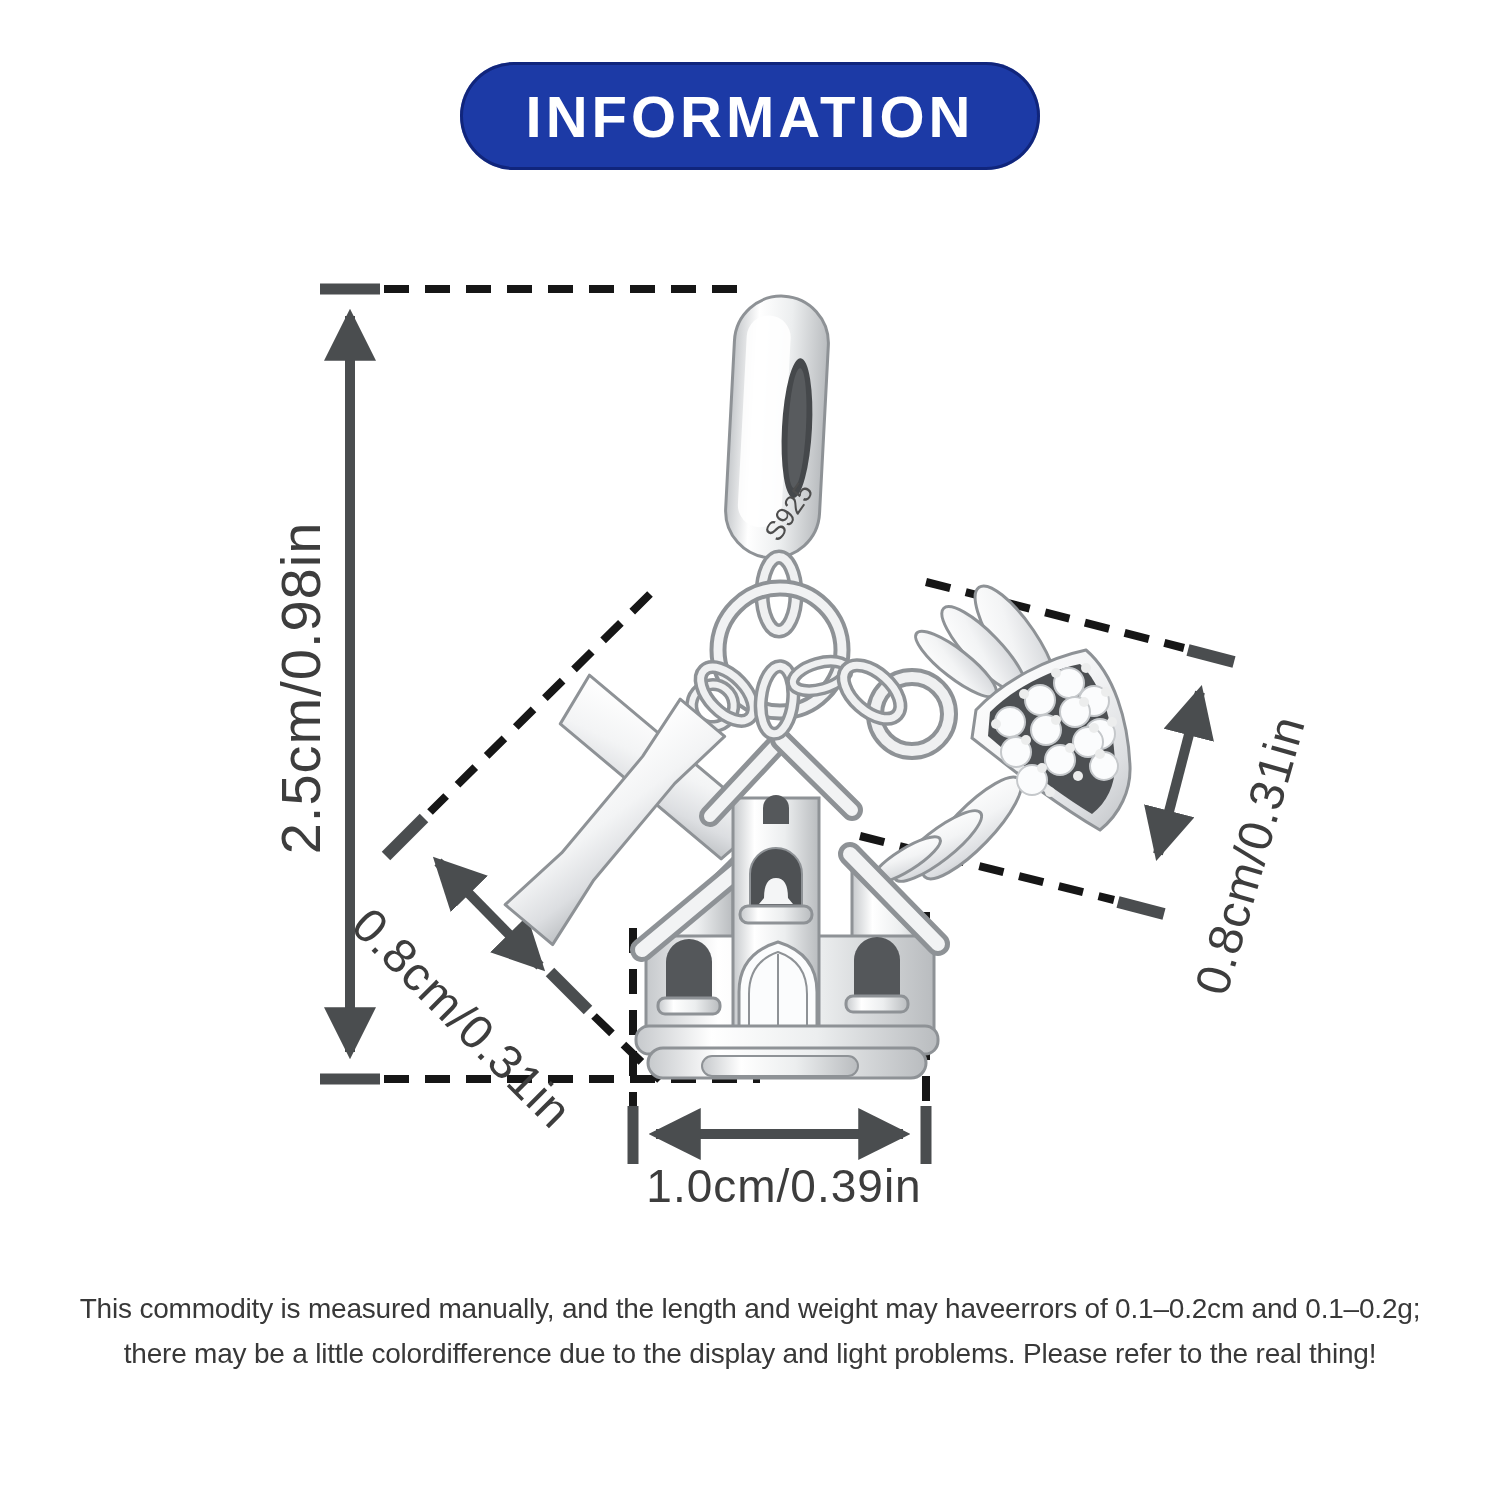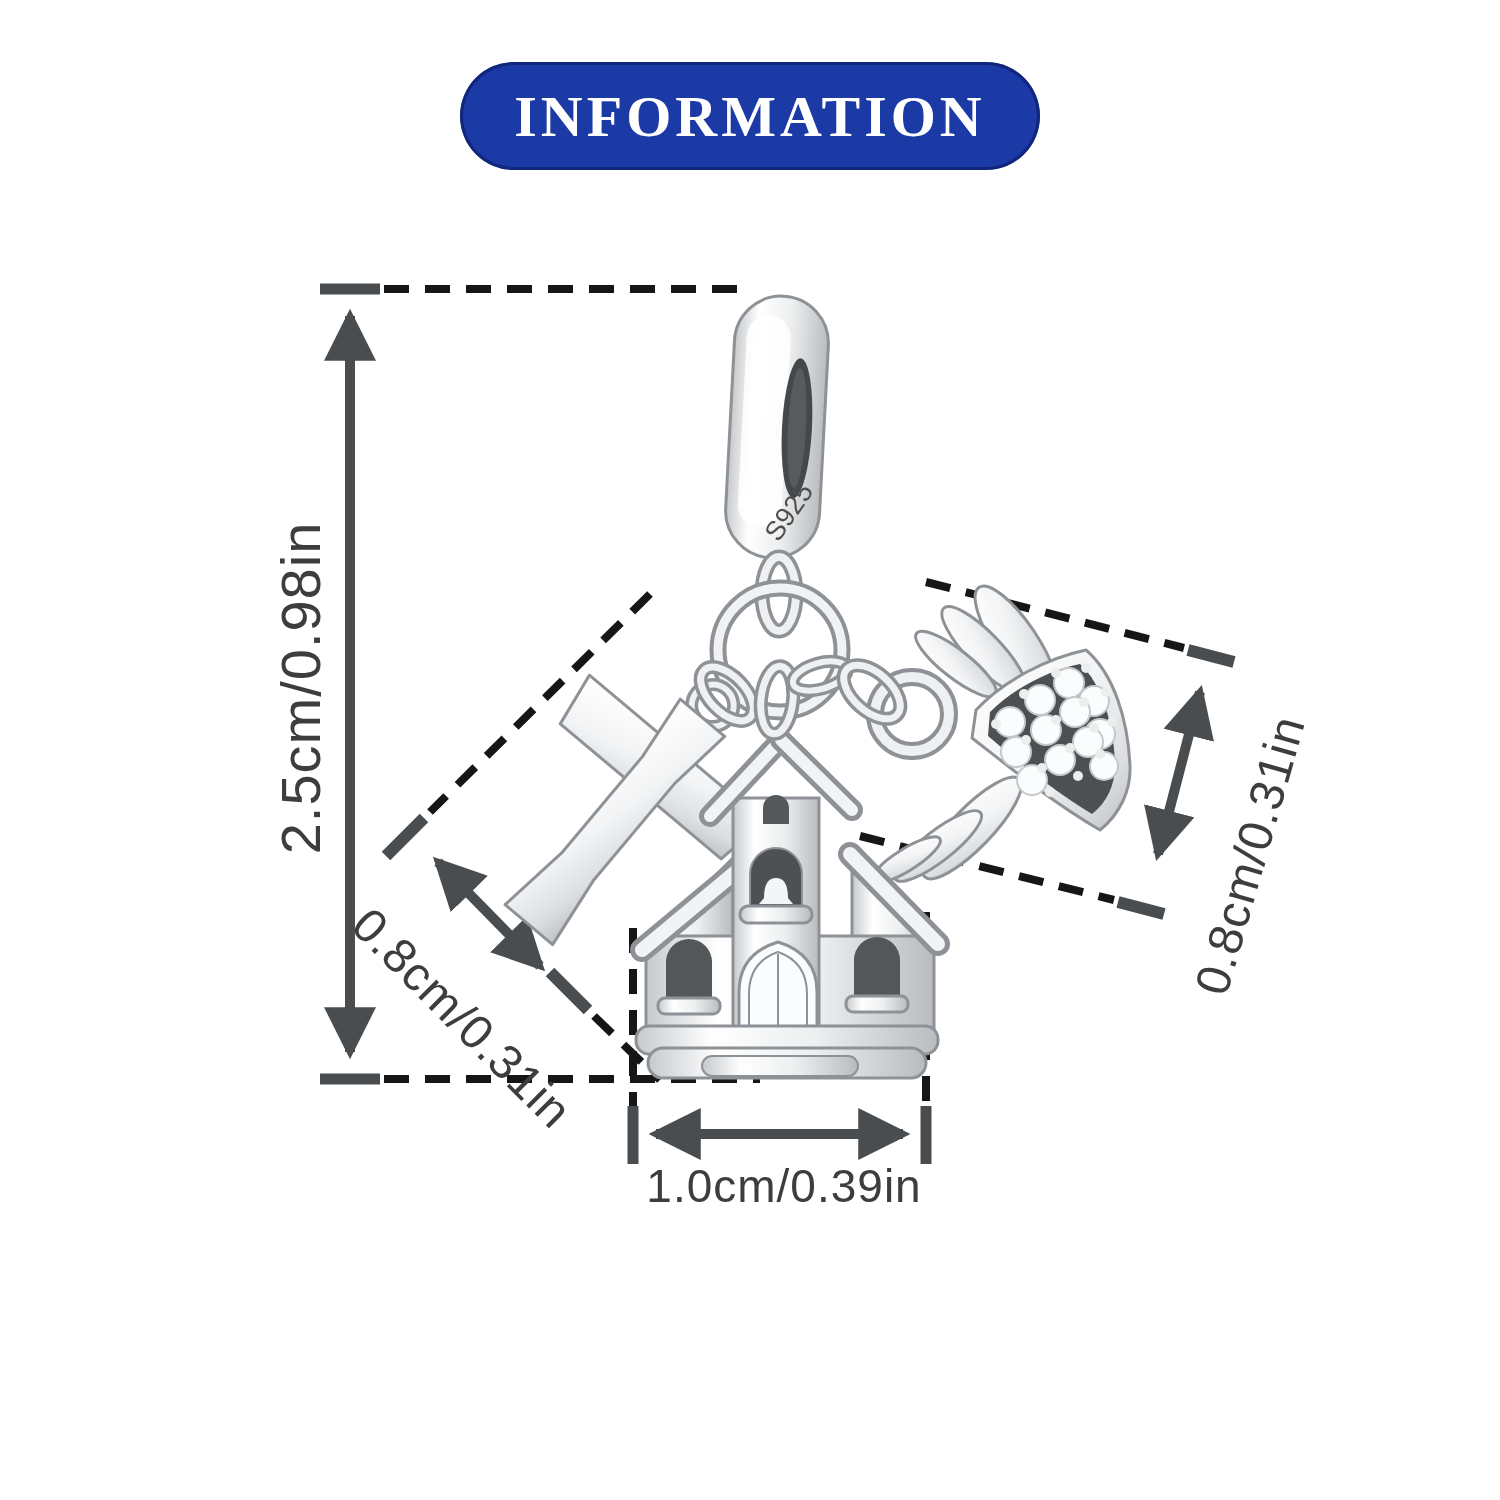--- a/index.html
+++ b/index.html
@@ -7,21 +7,21 @@
     position:relative;width:1500px;height:1500px;background:#ffffff;overflow:hidden;
     font-family:"Liberation Sans","DejaVu Sans",sans-serif;
   }
   .badge{
     position:absolute;left:460px;top:62px;width:580px;height:108px;
     border-radius:54px;background:var(--badge-bg,#1c3aa6);
     display:flex;align-items:center;justify-content:center;
     box-shadow:inset 0 0 0 3px rgba(8,20,90,.55);
   }
   .badge span{
-    color:var(--badge-fg,#ffffff);font-size:58px;font-weight:700;letter-spacing:4px;font-family:Liberation Serif, serif;
+    color:var(--badge-fg,#ffffff);font-size:58px;font-weight:700;letter-spacing:4px;
   }
   svg.diagram{position:absolute;left:0;top:0;}
   .dim{stroke:var(--dim-color,#4a4d4f);}
   .dim-fill{fill:var(--dim-color,#4a4d4f);}
   .dash{stroke:var(--dash-color,#161616);stroke-dasharray:25 16;stroke-width:8;fill:none;}
   .metal-edge{stroke:#8e9296;stroke-width:3;}
   .dimlabel{
     position:absolute;white-space:nowrap;color:#3d3d3d;letter-spacing:1px;
   }
   .lbl-height{left:300px;top:688px;font-size:56px;transform:translate(-50%,-50%) rotate(-90deg);}
@@ -222,14 +222,18 @@
         </g>
       </g>
     </g>
   </svg>
 
   <div class="dimlabel lbl-height">2.5cm/0.98in</div>
   <div class="dimlabel lbl-cross">0.8cm/0.31in</div>
   <div class="dimlabel lbl-angel">0.8cm/0.31in</div>
   <div class="dimlabel lbl-width">1.0cm/0.39in</div>
 
+  <div class="disclaimer">
+    <div>This commodity is measured manually, and the length and weight may haveerrors of 0.1–0.2cm and 0.1–0.2g;</div>
+    <div>there may be a little colordifference due to the display and light problems. Please refer to the real thing!</div>
+  </div>
 
 </div>
 
 </body></html>

